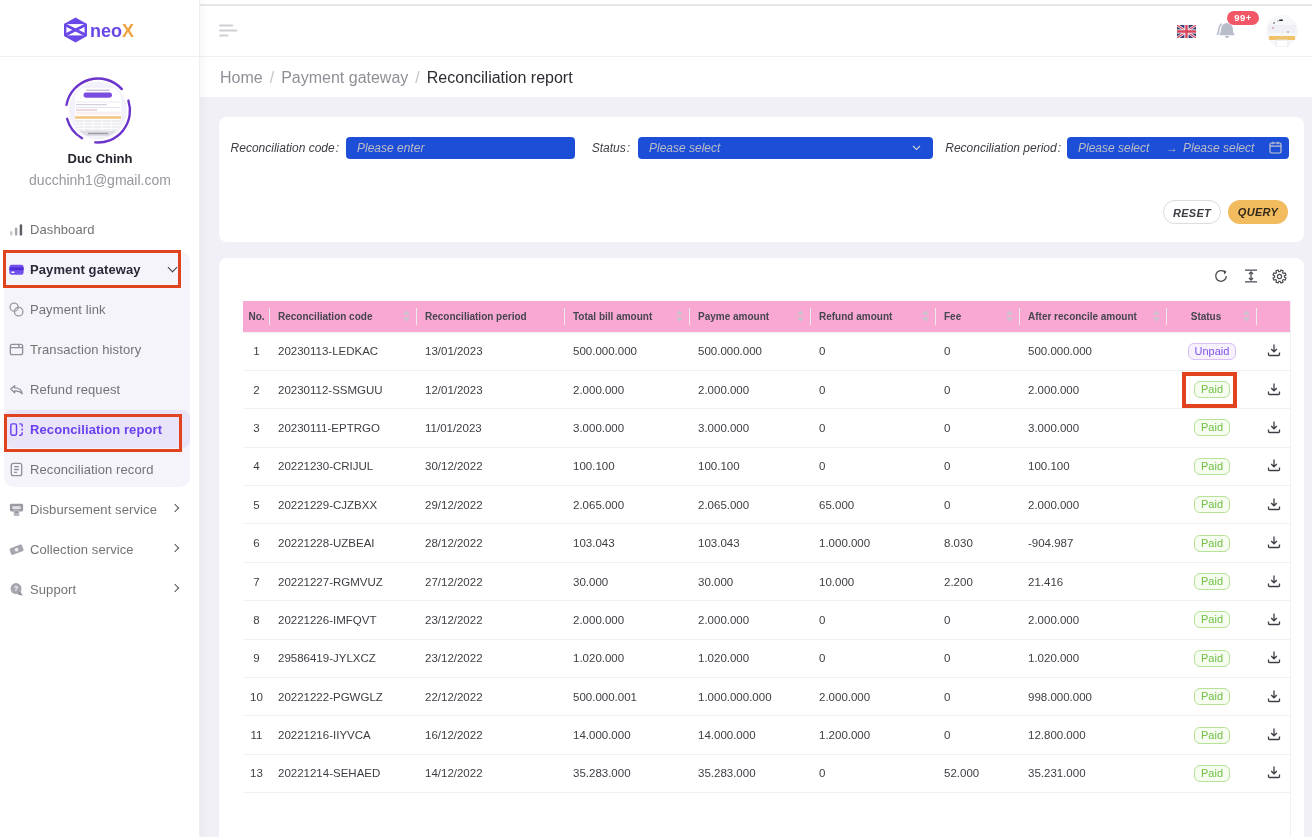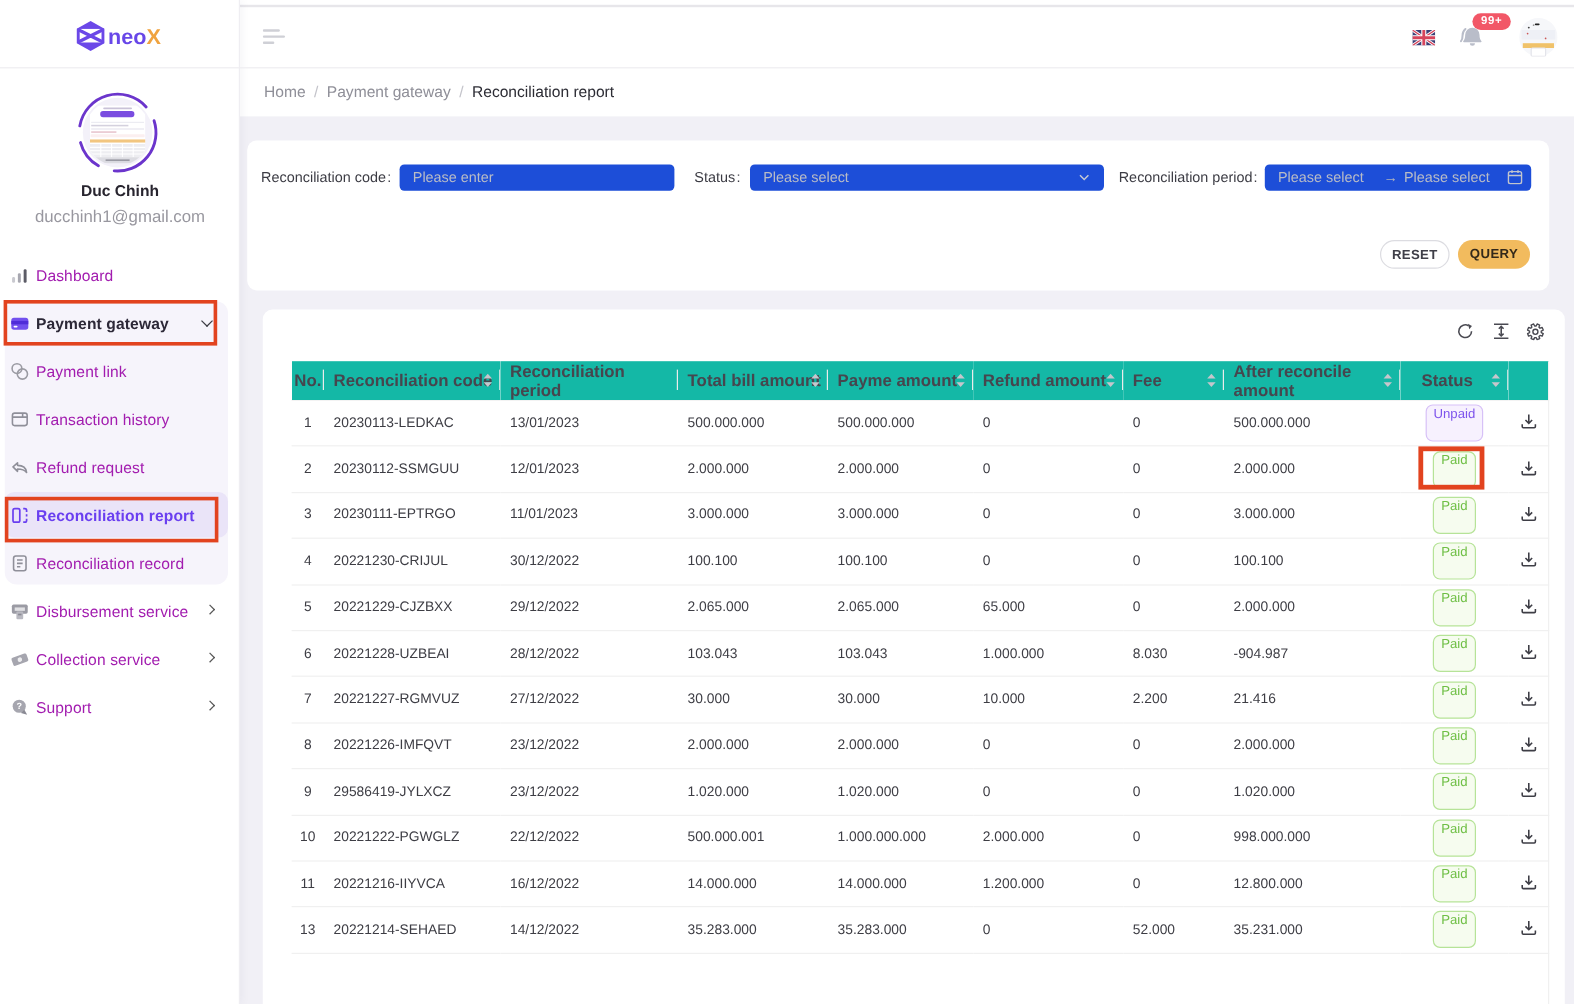--- a/index.html
+++ b/index.html
@@ -9,51 +9,51 @@
 
   
   .topwhite { left:200px; top:0; width:1112px; height:97px; background:#fff; }
   .topline4 { left:200px; top:4px; width:1112px; height:2px; background:#e7e6ea; }
   .hdrline { left:0; top:56px; width:1312px; height:1px; background:#eeedf1; }
 
   
   .side { left:0; top:0; width:200px; height:837px; background:#fff; border-right:1px solid #efeef2; box-shadow:2px 0 8px rgba(40,40,70,0.05); }
   .menu-item { position:absolute; left:0; width:200px; height:40px; display:flex; align-items:center; }
   .menu-item .mi { width:17px; height:17px; margin-left:8px; flex:0 0 auto; }
-  .menu-item .mt { margin-left:5px; font-size:13px; color:#a21caf; letter-spacing:.1px; }
+  .menu-item .mt { margin-left:5px; font-size:13px; color:#737373; letter-spacing:.1px; }
   .chev-r { position:absolute; right:22px; top:50%; margin-top:-4px; width:6px; height:6px; border-right:1.6px solid #555; border-bottom:1.6px solid #555; transform:rotate(-45deg); }
 
   .submenu-bg { left:4px; top:251px; width:186px; height:236px; background:#f6f4fb; border-radius:10px; }
   .active-bg { left:4px; top:410px; width:186px; height:38px; background:#eae4f8; border-radius:8px; }
   .redbox { position:absolute; border:3px solid #e2431f; }
 
   
   .badge99 { left:1227px; top:11px; width:32px; height:14px; background:#f25767; border-radius:7px; color:#fff; font-size:9.5px; font-weight:bold; text-align:center; line-height:14px; letter-spacing:.5px; }
 
   
-  .crumbs { left:220px; top:69px; font-size:13px; color:#8f8f98; }
+  .crumbs { left:220px; top:69px; font-size:16px; color:#8f8f98; }
   .crumbs .sep { color:#c3c3ca; margin:0 7px; }
   .crumbs .cur { color:#2c2c34; }
 
   
   .card { background:#fff; border-radius:8px; }
-  .fcard { left:206px; top:117px; width:1085px; height:125px; }
+  .fcard { left:219px; top:117px; width:1085px; height:125px;font-style:italic; }
   .flabel { position:absolute; top:24px; font-size:12px; color:#3c3c44; text-align:right; white-space:nowrap; }
   .finput { position:absolute; top:20px; height:22px; background:#1d4ed8; border-radius:4px; font-size:12px; color:#b9bcc6; line-height:22px; padding-left:11px; }
   .btn { position:absolute; top:83px; height:24px; border-radius:12px; font-size:11px; font-weight:bold; text-align:center; line-height:24px; letter-spacing:.3px; }
 
   
   .tcard { left:219px; top:258px; width:1085px; height:600px; border-radius:8px 8px 0 0; }
   table.rt { position:absolute; left:24px; top:43px; border-collapse:collapse; table-layout:fixed; width:1048px; font-size:11.5px; color:#3d3d44; }
-  table.rt th { height:31px; background:#14b8a6; font-size:14px; font-weight:bold; color:#46464e; text-align:left; padding:0 0 0 8px; position:relative; border-bottom:1px solid #f0f0f0; }
+  table.rt th { height:31px; background:#f9a8d4; font-size:10px; font-weight:bold; color:#46464e; text-align:left; padding:0 0 0 8px; position:relative; border-bottom:1px solid #f0f0f0; }
   table.rt td { height:38.4px; padding:0 0 0 8px; border-bottom:1px solid #f0f0f0; }
   table.rt th.c, table.rt td.c { text-align:center; padding:0; }
   .sorter { position:absolute; right:6px; top:50%; margin-top:-6px; width:9px; height:12px; }
   th .vsep { position:absolute; right:0; top:7px; width:1px; height:17px; background:#ebebeb; }
-  .tag { display:inline-block; height:31px; line-height:15px; padding:0 6px; border-radius:6px; font-size:11px; }
+  .tag { display:inline-block; height:17px; line-height:15px; padding:0 6px; border-radius:6px; font-size:11px; }
   .tag-green { color:#6fbf45; border:1px solid #b6e398; background:#f6fcef; }
   .tag-purple { color:#7e54ec; border:1px solid #d7c1f7; background:#f7f1fe; }
   .redbox2 { left:963px; top:114px; width:55px; height:36px; border:4px solid #e2431f; position:absolute; }
   .fixline { position:absolute; left:1071px; top:43px; width:1px; height:557px; background:#f0f0f0; }
 </style>
 </head>
 <body>
   <div class="abs topwhite"></div>
   <div class="abs topline4"></div>
 

